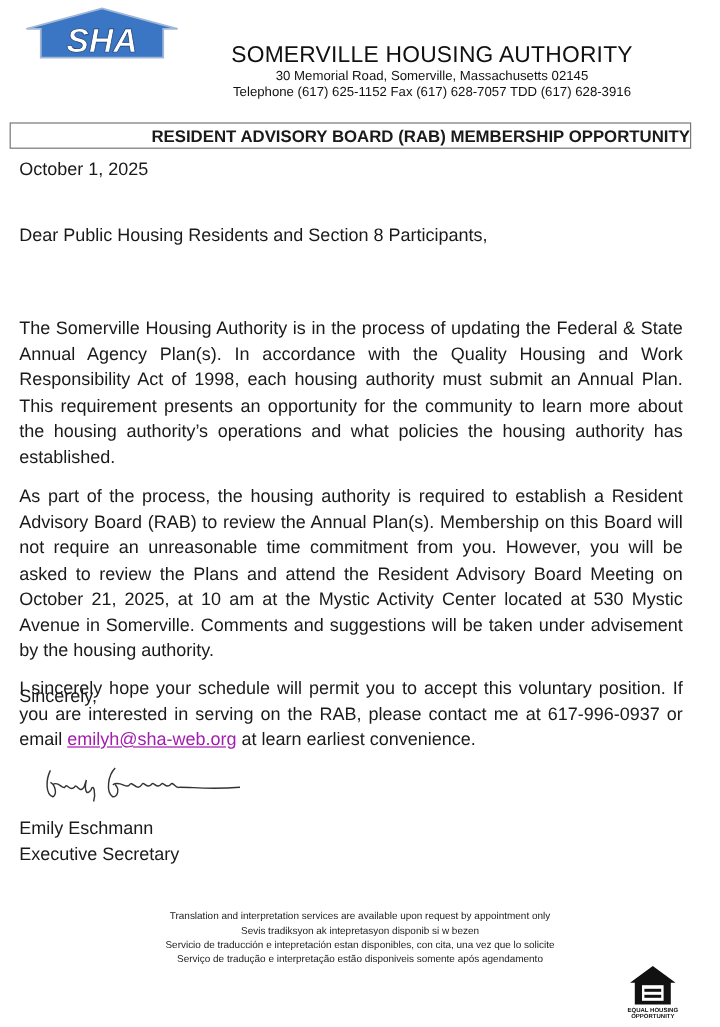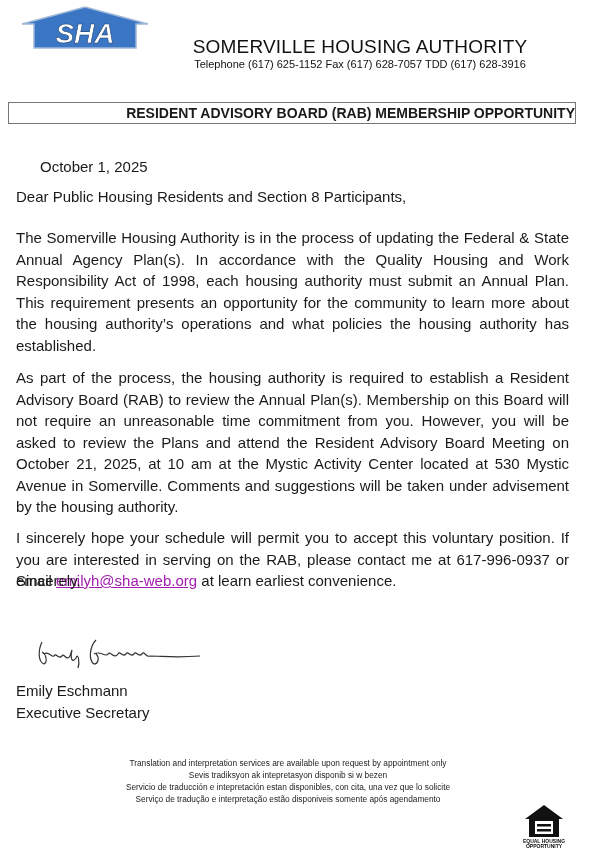--- a/index.html
+++ b/index.html
@@ -4,44 +4,45 @@
 <style>
   html, body { margin:0; padding:0; }
   body { width:600px; height:856px; background:#ffffff; position:relative; overflow:hidden; color:#1a1a1a; font-family:"Liberation Sans", sans-serif; }
   .logo { position:absolute; left:20px; top:4px; width:130px; height:46px; }
   .org { position:absolute; left:180px; top:36px; width:360px; text-align:center; font-family:Liberation Sans, sans-serif; color:#111; }
   .org-name { font-size:19px; letter-spacing:0.2px; line-height:22px; }
   .org-addr { font-size:11px; line-height:13px; }
   .org-phone { font-size:11px; line-height:13px; }
   .title-box { position:absolute; left:8px; top:102px; width:568px; height:22px; border:1.5px solid #777; box-sizing:border-box; text-align:right; font-weight:bold; font-size:14px; line-height:20px; }
   .body { position:absolute; left:16px; width:553px; font-size:15px; line-height:21.5px; }
-  .para { text-align:justify; }
-  .date { top:156px;margin-left:24px; }
+  .para { text-align:justify;margin-top:36px; }
+  .date { top:131px; }
   .greeting { top:186px; }
   .p1 { top:227px; }
   .p2 { top:367px; }
   .p3 { top:527px; }
   .closing { top:570px; }
   .sig { position:absolute; left:34px; top:632px; width:180px; height:40px; }
   .signer { top:680px; }
   .signer-title { top:702px; }
   a.email { color:#a21caf; text-decoration:underline; }
-  .footer { position:absolute; left:88px; top:757px; width:400px; text-align:center; font-size:8.3px; line-height:12px; color:#222; }
+  .footer { position:absolute; left:100px; top:757px; width:400px; text-align:center; font-size:8.3px; line-height:12px; color:#222; }
   .eho { position:absolute; left:521px; top:803px; width:46px; height:46px; }
 </style>
 </head>
 <body>
 
 <svg class="logo" viewBox="0 0 130 46">
   <polygon points="2,20 65,3 128,20 116,20 116,44 14,44 14,20" fill="#3b76c4" stroke="#9fb8d8" stroke-width="1.5"></polygon>
   <text x="65" y="39" text-anchor="middle" font-family="Liberation Sans, sans-serif" font-weight="bold" font-style="italic" font-size="28" fill="#ffffff" stroke="#1d3f6e" stroke-width="0.6">SHA</text>
 </svg>
 
 <div class="org">
   <div class="org-name">SOMERVILLE HOUSING AUTHORITY</div>
+  <div class="org-addr">30 Memorial Road, Somerville, Massachusetts  02145</div>
   <div class="org-phone">Telephone (617) 625-1152   Fax (617) 628-7057 TDD (617) 628-3916</div>
 </div>
 
 <div class="title-box">RESIDENT ADVISORY BOARD (RAB) MEMBERSHIP OPPORTUNITY</div>
 
 <div class="body date">October 1, 2025</div>
 <div class="body greeting">Dear Public Housing Residents and Section 8 Participants,</div>
 <div class="body para p1">The Somerville Housing Authority is in the process of updating the Federal &amp; State Annual Agency Plan(s). In accordance with the Quality Housing and Work Responsibility Act of 1998, each housing authority must submit an Annual Plan. This requirement presents an opportunity for the community to learn more about the housing authority’s operations and what policies the housing authority has established.</div>
 <div class="body para p2">As part of the process, the housing authority is required to establish a Resident Advisory Board (RAB) to review the Annual Plan(s).  Membership on this Board will not require an unreasonable time commitment from you.  However, you will be asked to review the Plans and attend the Resident Advisory Board Meeting on October 21, 2025, at 10 am at the Mystic Activity Center located at 530 Mystic Avenue in Somerville. Comments and suggestions will be taken under advisement by the housing authority.</div>
 <div class="body para p3"><span>I sincerely hope your schedule will permit you to accept this voluntary position.  If you are interested in serving on the RAB, please contact me at 617-996-0937 or email </span><a class="email" href="mailto:emilyh@sha-web.org">emilyh@sha-web.org</a><span> at learn earliest convenience.</span></div>

